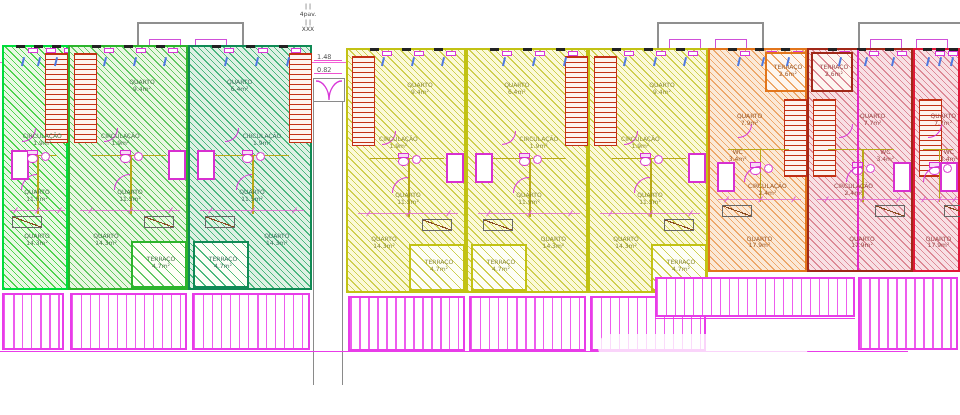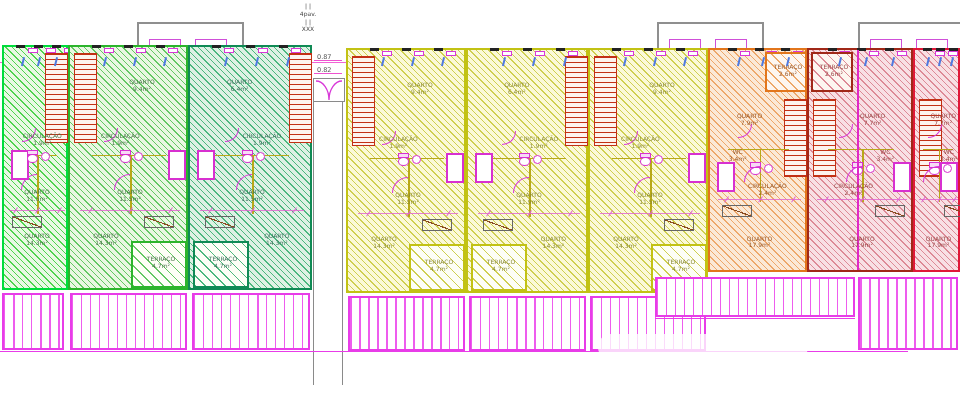--- a/index.html
+++ b/index.html
@@ -16,21 +16,21 @@
 
 <div id="stage">
 
   <div class="refcol" style="left:292px;top:2px;width:32px;">
     <div>| |</div>
     <div>4pav.</div>
     <div>| |</div>
     <div>XXX</div>
   </div>
 
-  <div class="dimtxt" style="left:317px;top:53px;">0.87</div>
+  <div class="dimtxt" style="left:317px;top:53px;">1.48</div>
   <div class="dimtxt" style="left:317px;top:66px;">0.82</div>
 <div class="abs" style="left: 137px; top: 22px; width: 103px; height: 26px; border: 2px solid rgb(143, 143, 143); background: rgb(255, 255, 255);"></div>
     <div class="abs" style="left: 149px; top: 39px; width: 30px; height: 10px; border: 1.5px solid rgb(207, 79, 216); background: rgb(255, 255, 255);"></div>
     <div class="abs" style="left: 195px; top: 39px; width: 30px; height: 10px; border: 1.5px solid rgb(207, 79, 216); background: rgb(255, 255, 255);"></div>
     <div class="abs" style="left: 657px; top: 22px; width: 103px; height: 26px; border: 2px solid rgb(143, 143, 143); background: rgb(255, 255, 255);"></div>
     <div class="abs" style="left: 669px; top: 39px; width: 30px; height: 10px; border: 1.5px solid rgb(207, 79, 216); background: rgb(255, 255, 255);"></div>
     <div class="abs" style="left: 715px; top: 39px; width: 30px; height: 10px; border: 1.5px solid rgb(207, 79, 216); background: rgb(255, 255, 255);"></div>
     <div class="abs" style="left: 858px; top: 22px; width: 100px; height: 26px; border: 2px solid rgb(143, 143, 143); background: rgb(255, 255, 255);"></div>
     <div class="abs" style="left: 870px; top: 39px; width: 30px; height: 10px; border: 1.5px solid rgb(207, 79, 216); background: rgb(255, 255, 255);"></div>
     <div class="abs" style="left: 916px; top: 39px; width: 30px; height: 10px; border: 1.5px solid rgb(207, 79, 216); background: rgb(255, 255, 255);"></div>

